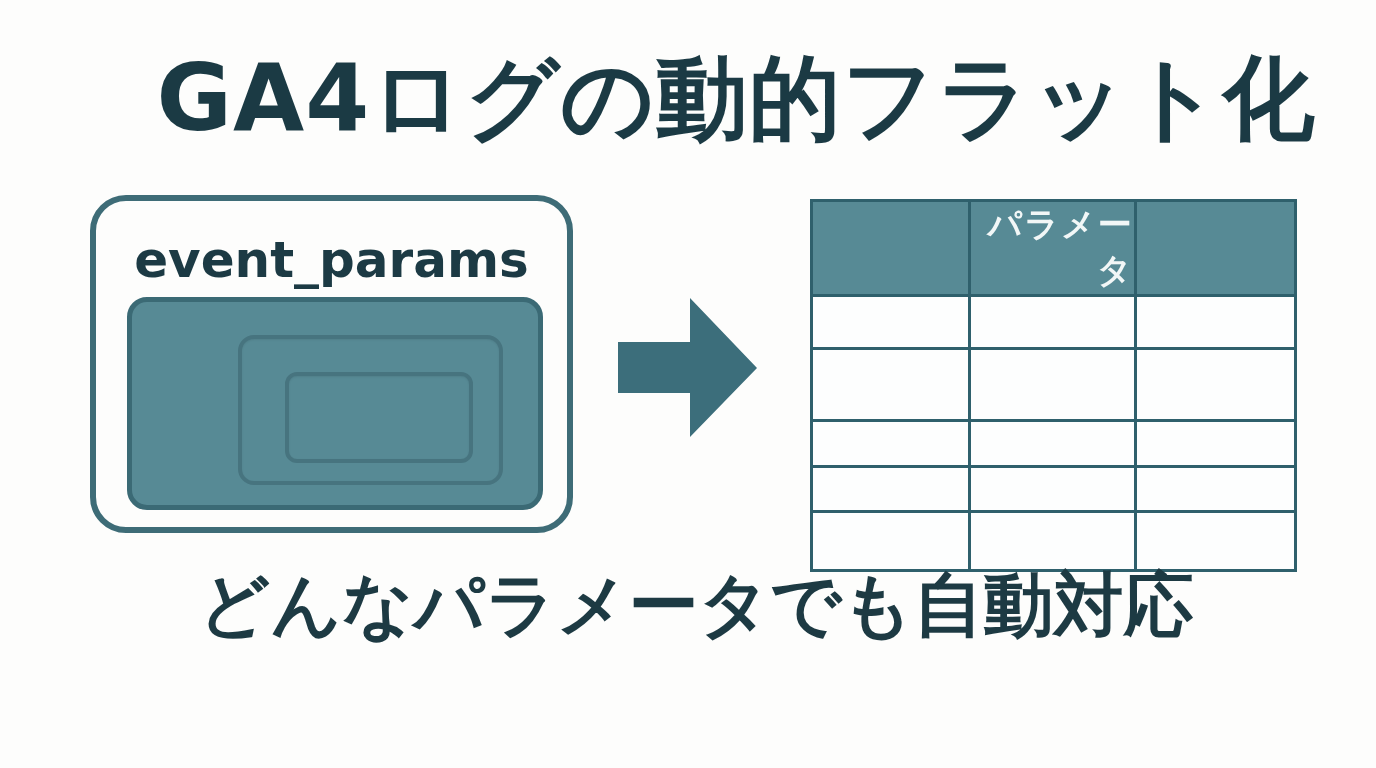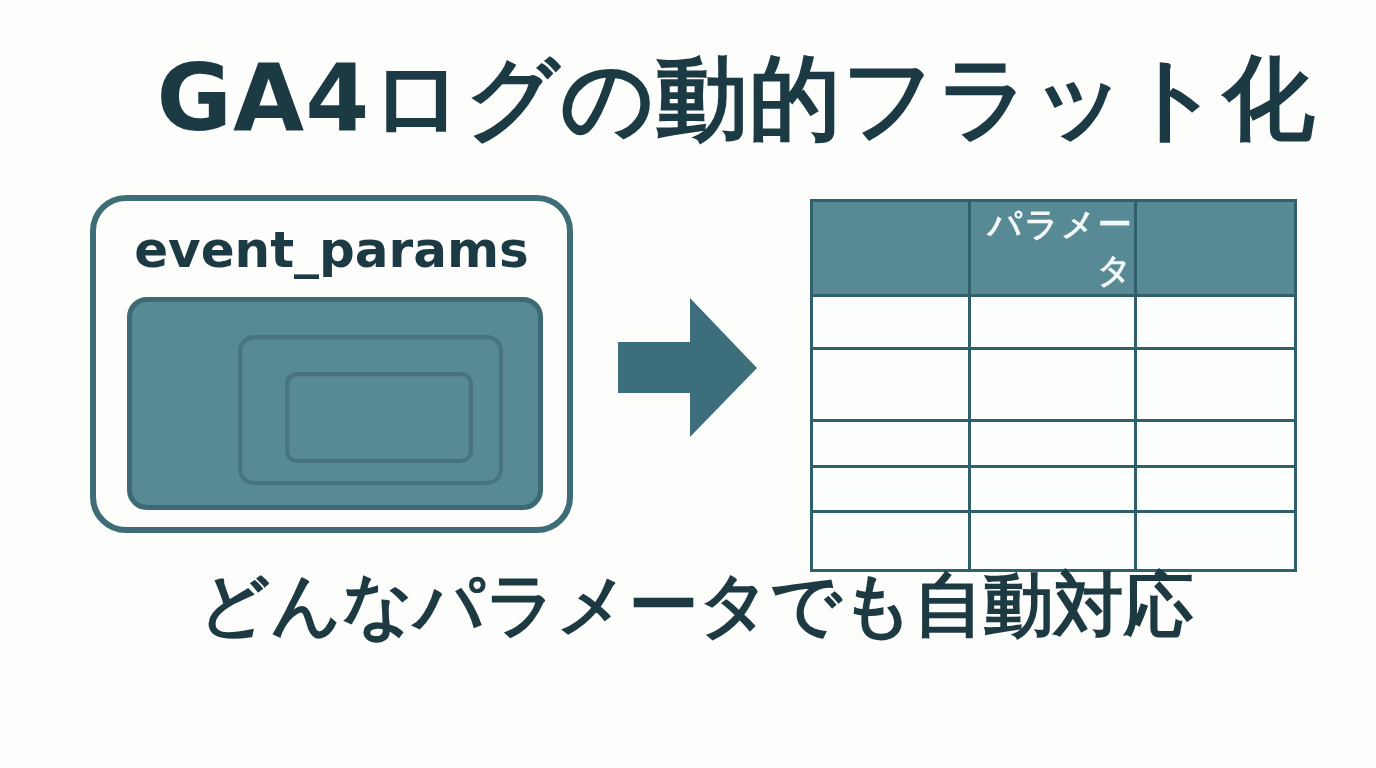--- a/index.html
+++ b/index.html
@@ -39,21 +39,21 @@
     top: 195px;
     width: 483px;
     height: 338px;
     box-sizing: border-box;
     border: 6px solid #3e6c77;
     border-radius: 36px;
     background: #fdfdfc;
   }
   .event-box-label {
     position: absolute;
-    top: 20px;
+    top: 30px;
     left: 0;
     width: 100%;
     text-align: center;
     font-size: 50px;
     font-weight: bold;
     color: #1c3a44;
     letter-spacing: 0px;
   }
   .rect {
     position: absolute;

